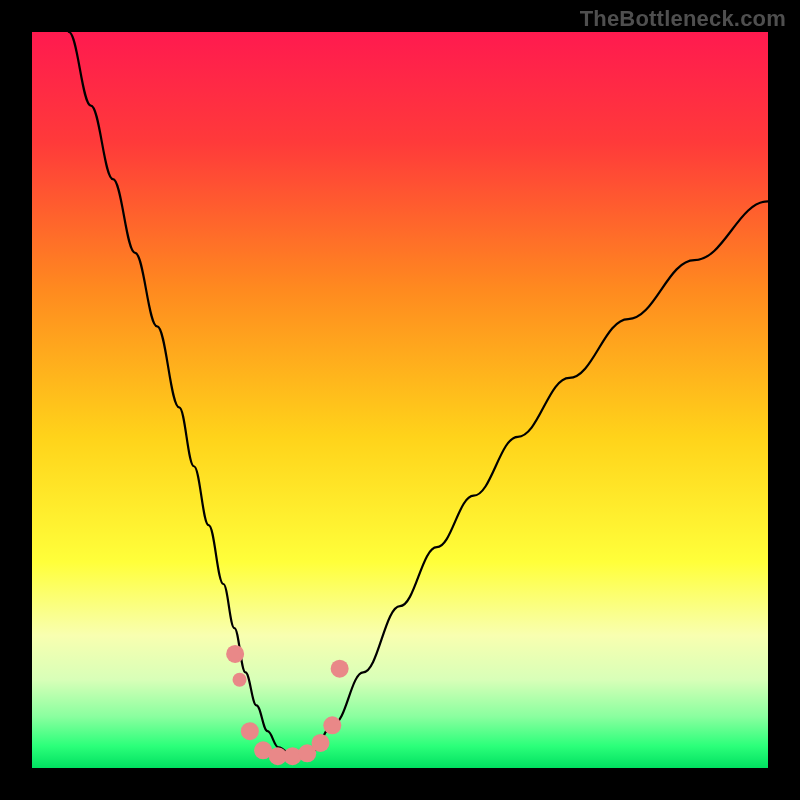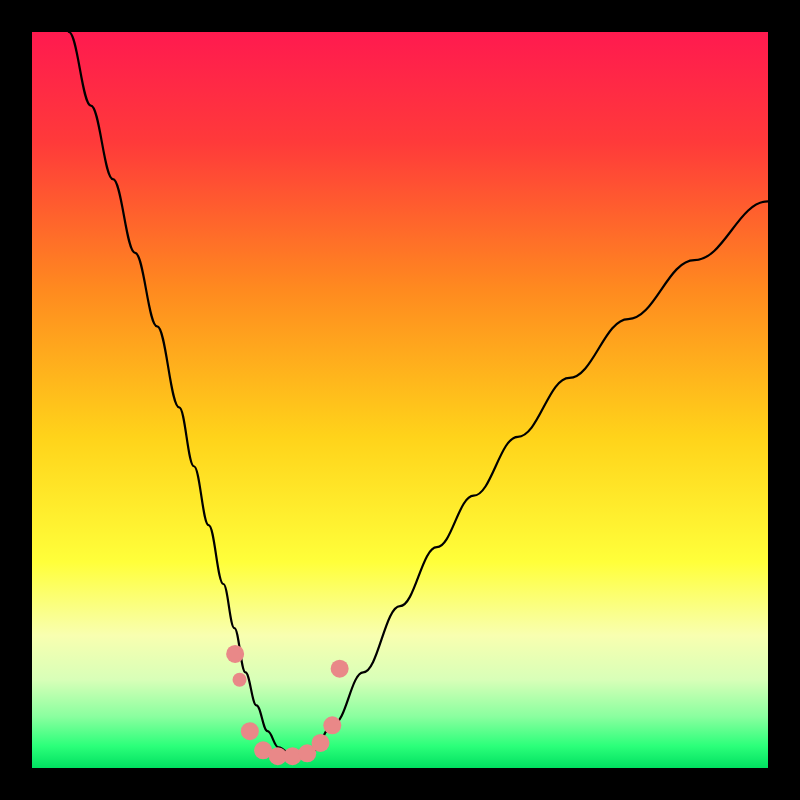--- a/index.html
+++ b/index.html
@@ -68,13 +68,14 @@
           <circle cx="231.10" cy="718.34" r="9" fill="#e98888"></circle>
           <circle cx="245.82" cy="724.22" r="9" fill="#e98888"></circle>
           <circle cx="260.54" cy="724.22" r="9" fill="#e98888"></circle>
           <circle cx="275.26" cy="721.28" r="9" fill="#e98888"></circle>
           <circle cx="288.51" cy="710.98" r="9" fill="#e98888"></circle>
           <circle cx="300.29" cy="693.31" r="9" fill="#e98888"></circle>
           <circle cx="307.65" cy="636.64" r="9" fill="#e98888"></circle>
         </g>
     </svg>
   </div>
+  <div class="watermark">TheBottleneck.com</div>
 </div>
 
 </body></html>

